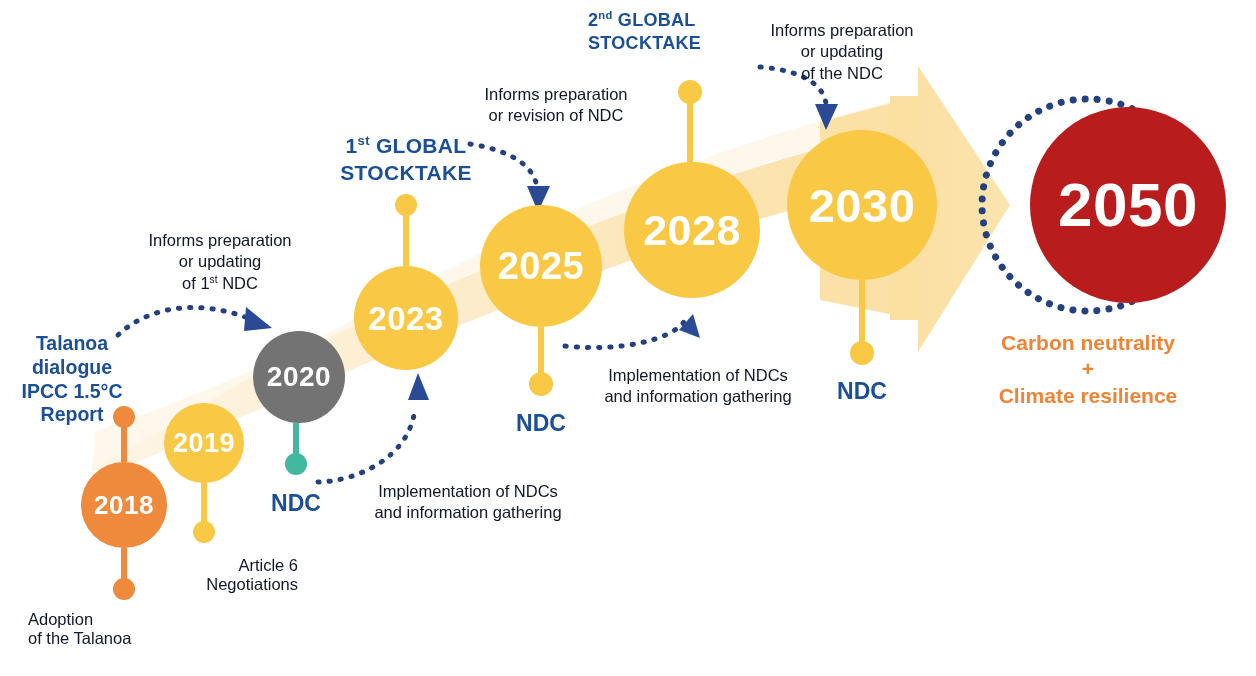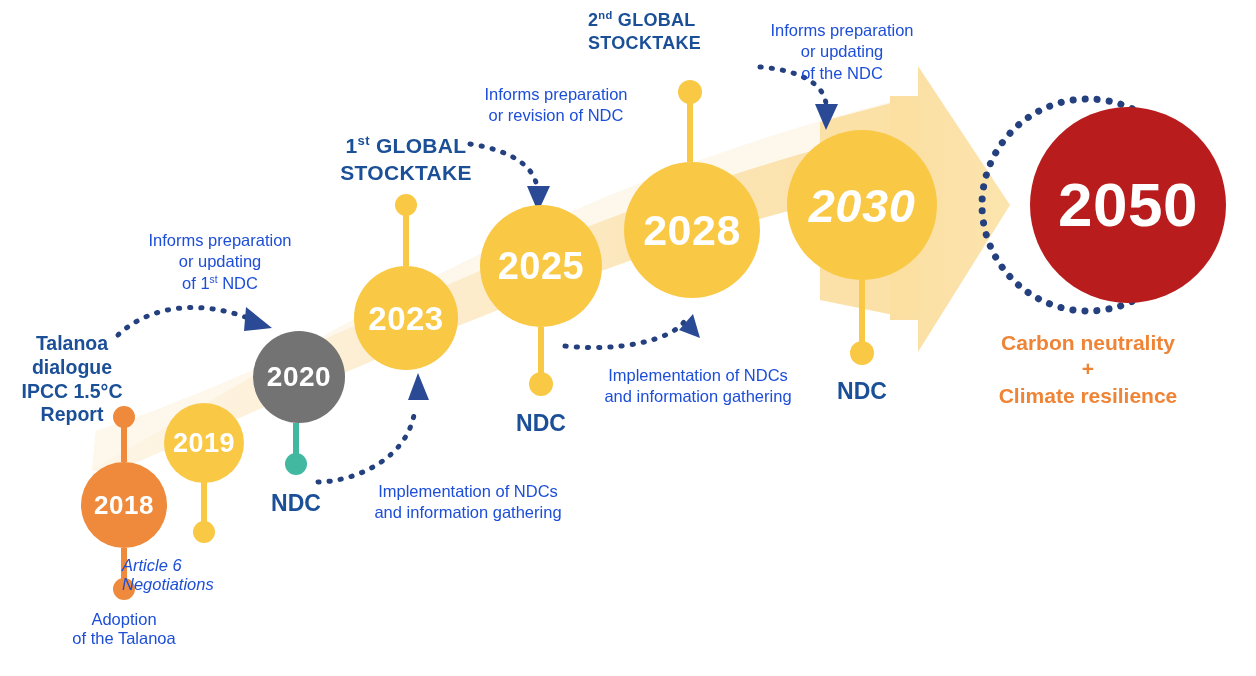--- a/index.html
+++ b/index.html
@@ -34,21 +34,21 @@
     color: #ffffff;
     font-weight: bold;
     letter-spacing: 0.5px;
     line-height: 1;
   }
   .lbl {
     position: absolute;
     line-height: 1.15;
   }
   .lbl.plain {
-    color: #1d4ed8;
+    color: #0f172a;
     font-size: 16.5px;
     font-weight: normal;
   }
   .lbl.bold-blue {
     color: #1b4f97;
     font-weight: bold;
   }
   .lbl.orange {
     color: #ef8436;
     font-weight: bold;
@@ -178,41 +178,41 @@
   </div>
 
   <div class="node" style="left:480px; top:205px; width:122px; height:122px; background:#f9c845; font-size:38px;">
     <span>2025</span>
   </div>
 
   <div class="node" style="left:624px; top:162px; width:136px; height:136px; background:#f9c845; font-size:43px;">
     <span>2028</span>
   </div>
 
-  <div class="node" style="left:787px; top:130px; width:150px; height:150px; background:#f9c845; font-size:47px;font-style:italic;">
+  <div class="node" style="left:787px; top:130px; width:150px; height:150px; background:#f9c845; font-size:47px;">
     <span>2030</span>
   </div>
 
   <div class="node" style="left:1030px; top:107px; width:196px; height:196px; background:#b91c1c; font-size:62px;">
     <span>2050</span>
   </div>
 
   <div class="lbl bold-blue" style="left:6px; top:332px; width:132px; text-align:center; font-size:19.5px; line-height:1.22;">
     <div>Talanoa</div>
     <div>dialogue</div>
     <div>IPCC 1.5°C</div>
     <div>Report</div>
   </div>
 
-  <div class="lbl plain" style="left:28px; top:610px; width:192px; text-align:center;">
+  <div class="lbl plain" style="left:28px; top:610px; width:192px; ">
     <div>Adoption</div>
     <div>of the Talanoa</div>
   </div>
 
-  <div class="lbl plain" style="left:122px; top:556px; width:164px; text-align:left;font-style:italic;">
+  <div class="lbl plain" style="left:134px; top:556px; width:164px; text-align:right;">
     <div>Article 6</div>
     <div>Negotiations</div>
   </div>
 
   <div class="lbl bold-blue" style="left:248px; top:490px; width:96px; text-align:center; font-size:23px;">
     <span>NDC</span>
   </div>
 
   <div class="lbl bold-blue" style="left:493px; top:410px; width:96px; text-align:center; font-size:23px;">
     <span>NDC</span>

